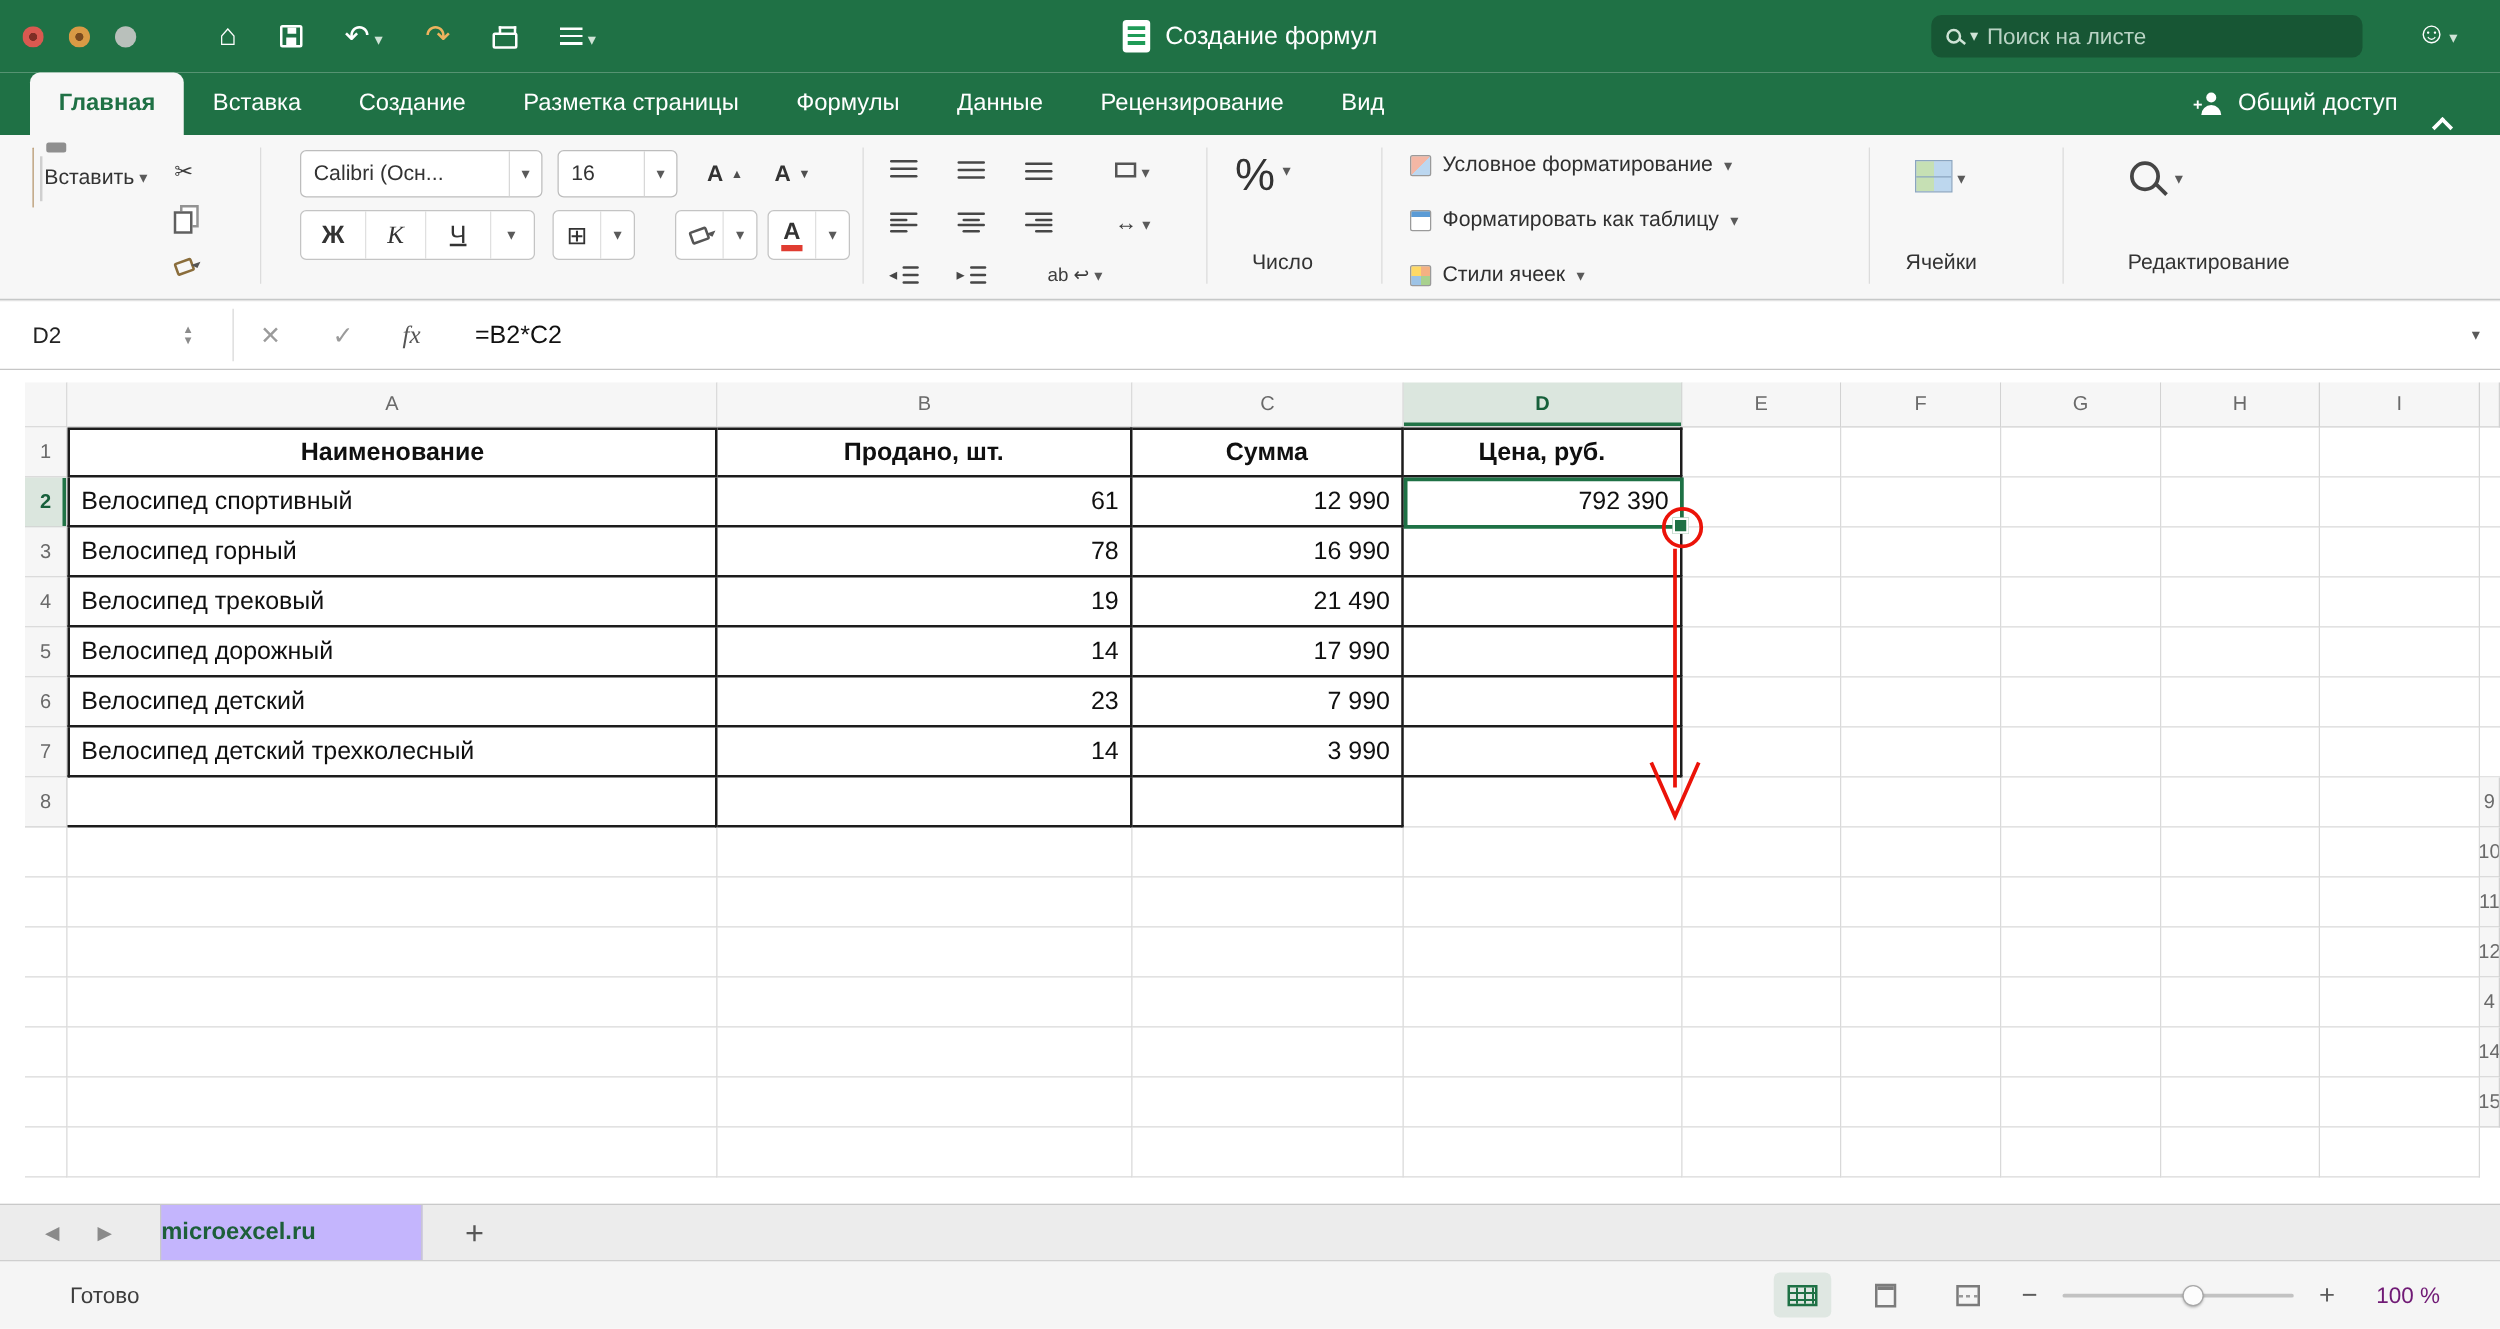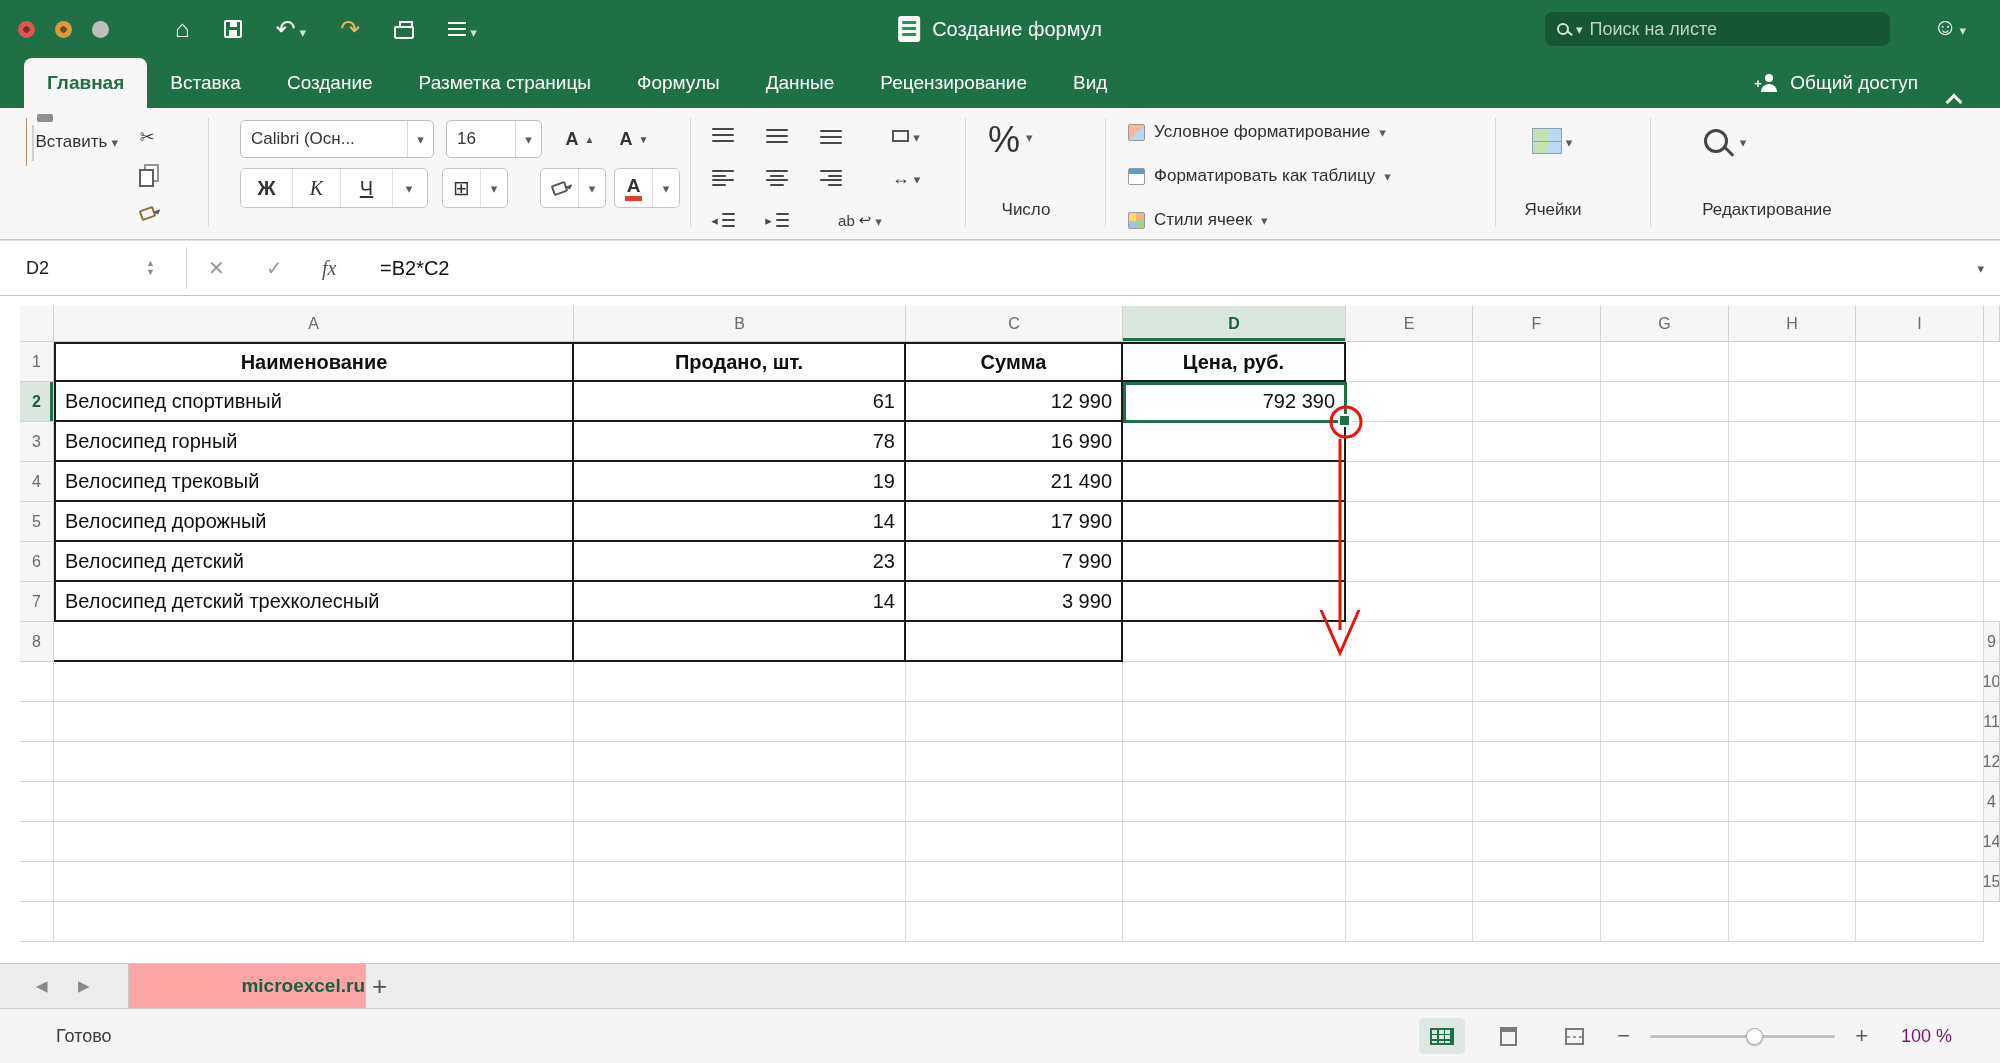--- a/index.html
+++ b/index.html
@@ -118,21 +118,21 @@
   .sel-rect{position:absolute;left:1103px;top:76px;width:224px;height:41px;border:3px solid #1e7145;z-index:5}
   .sel-rect::after{content:"";position:absolute;right:-7px;bottom:-7px;width:9px;height:9px;background:#1e7145;border:2px solid #fff}
 
   
   .annot{position:absolute;left:0;top:0;z-index:60;pointer-events:none}
   .annot circle,.annot line,.annot path{stroke:#eb1309;stroke-width:3;fill:none}
 
   
   .sheetbar{position:absolute;left:0;top:963px;width:2000px;height:45px;background:#ececec;border-top:1px solid #c9c9c9}
   .sb-nav{position:absolute;top:0;height:100%;display:flex;align-items:center;color:#8a8a8a;font-size:15px}
-  .sheettab{position:absolute;left:128px;top:0;height:100%;width:238px;background:#fca5a5;border-left:1px solid #c9c9c9;border-right:1px solid #c9c9c9;display:flex;align-items:center;justify-content:flex-end;font-size:19px;font-weight:700;color:#1d5f3a}
+  .sheettab{position:absolute;left:128px;top:0;height:100%;width:210px;background:#c4b5fd;border-left:1px solid #c9c9c9;border-right:1px solid #c9c9c9;display:flex;align-items:center;justify-content:flex-start;font-size:19px;font-weight:700;color:#1d5f3a}
   .addsheet{position:absolute;left:372px;top:0;height:100%;display:flex;align-items:center;color:#565656;font-size:26px}
 
   
   .statusbar{position:absolute;left:0;top:1008px;width:2000px;height:55px;background:#f5f5f5;border-top:1px solid #cfcfcf;display:flex;align-items:center}
   .status-txt{margin-left:56px;font-size:18px;color:#3d3d3d}
   .sb-right{margin-left:auto;display:flex;align-items:center;gap:20px;margin-right:48px}
   .vb{width:46px;height:36px;border-radius:5px;display:flex;align-items:center;justify-content:center}
   .vb.active{background:#dfe7e2}
   .ic-grid{width:24px;height:17px;border:2px solid #1e7145;background:
      repeating-linear-gradient(90deg,transparent 0 5px,#1e7145 5px 6.5px),

